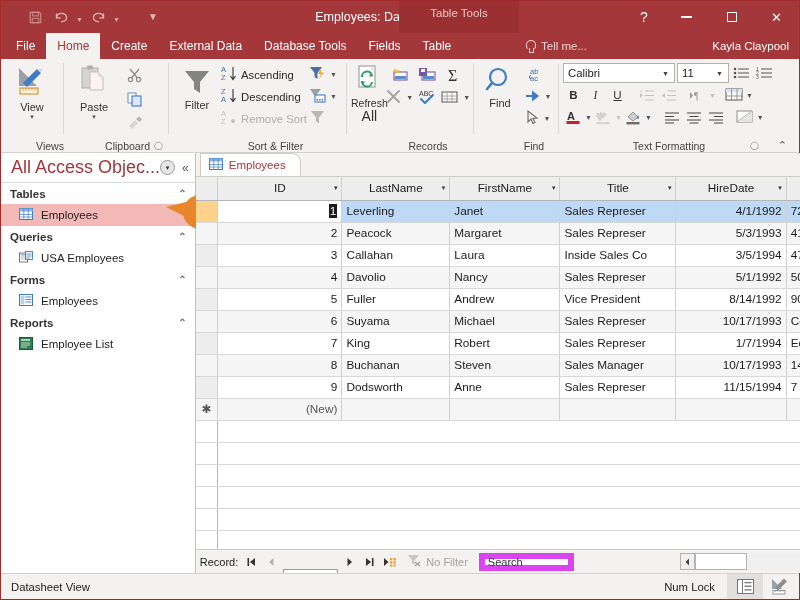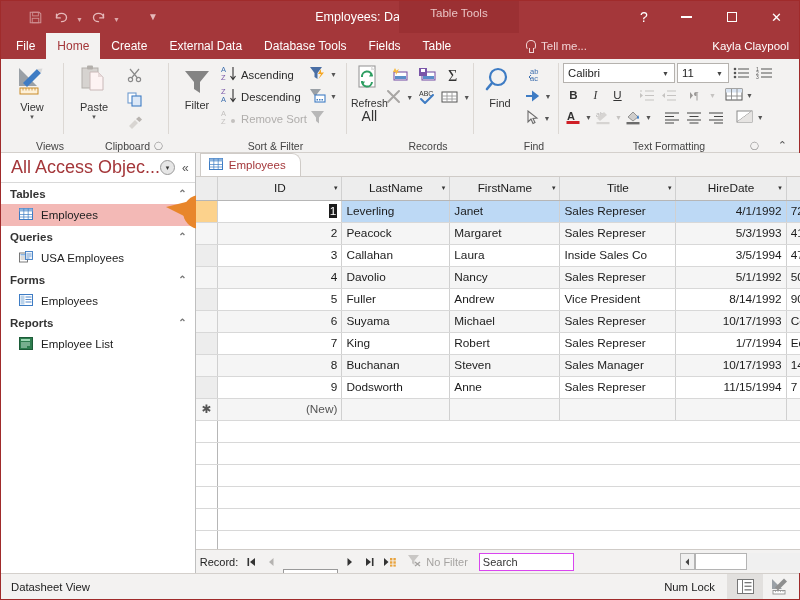--- a/index.html
+++ b/index.html
@@ -188,21 +188,21 @@
   }
   .recbtn { width: 17px; height: 18px; display: flex; align-items: center; justify-content: center;
             font-size: 9px; color: #333; }
   .recbtn.dis { color: #b5b3b1; }
   .recbox {
     width: 55px; height: 18px; border: 1px solid #9a9a9a; background: #fff;
     display: flex; align-items: center; justify-content: center; font-size: 11px; font-weight: bold; color: #1b1b1b; margin-top: 32px;
   }
   .nofilter { display: flex; align-items: center; gap: 4px; color: #a5a3a1; font-size: 11px; margin-left: 6px;}
   .searchbox {
-    width: 95px; height: 18px; border: 1px solid #d946ef; background: #fff;
+    width: 95px; height: 18px; border: 6px solid #d946ef; background: #fff;
     display: flex; align-items: center; padding-left: 3px; font-size: 11px; color: #333; margin-left: 8px;
   }
   .hscroll { margin-left: auto; display: flex; align-items: center; height: 18px; width: 216px; }
   .hsbtn { width: 15px; height: 17px; border: 1px solid #b4b4b4; background: #f0f0f0;
            display: flex; align-items: center; justify-content: center; font-size: 7px; color: #444; }
   .hstrack { flex: 1; height: 17px; background: #f0f0f0; position: relative; }
   .hsthumb { position: absolute; left: 0; top: 0; width: 52px; height: 17px; background: #fff; border: 1px solid #b4b4b4; }
 
   
   .statusbar {

